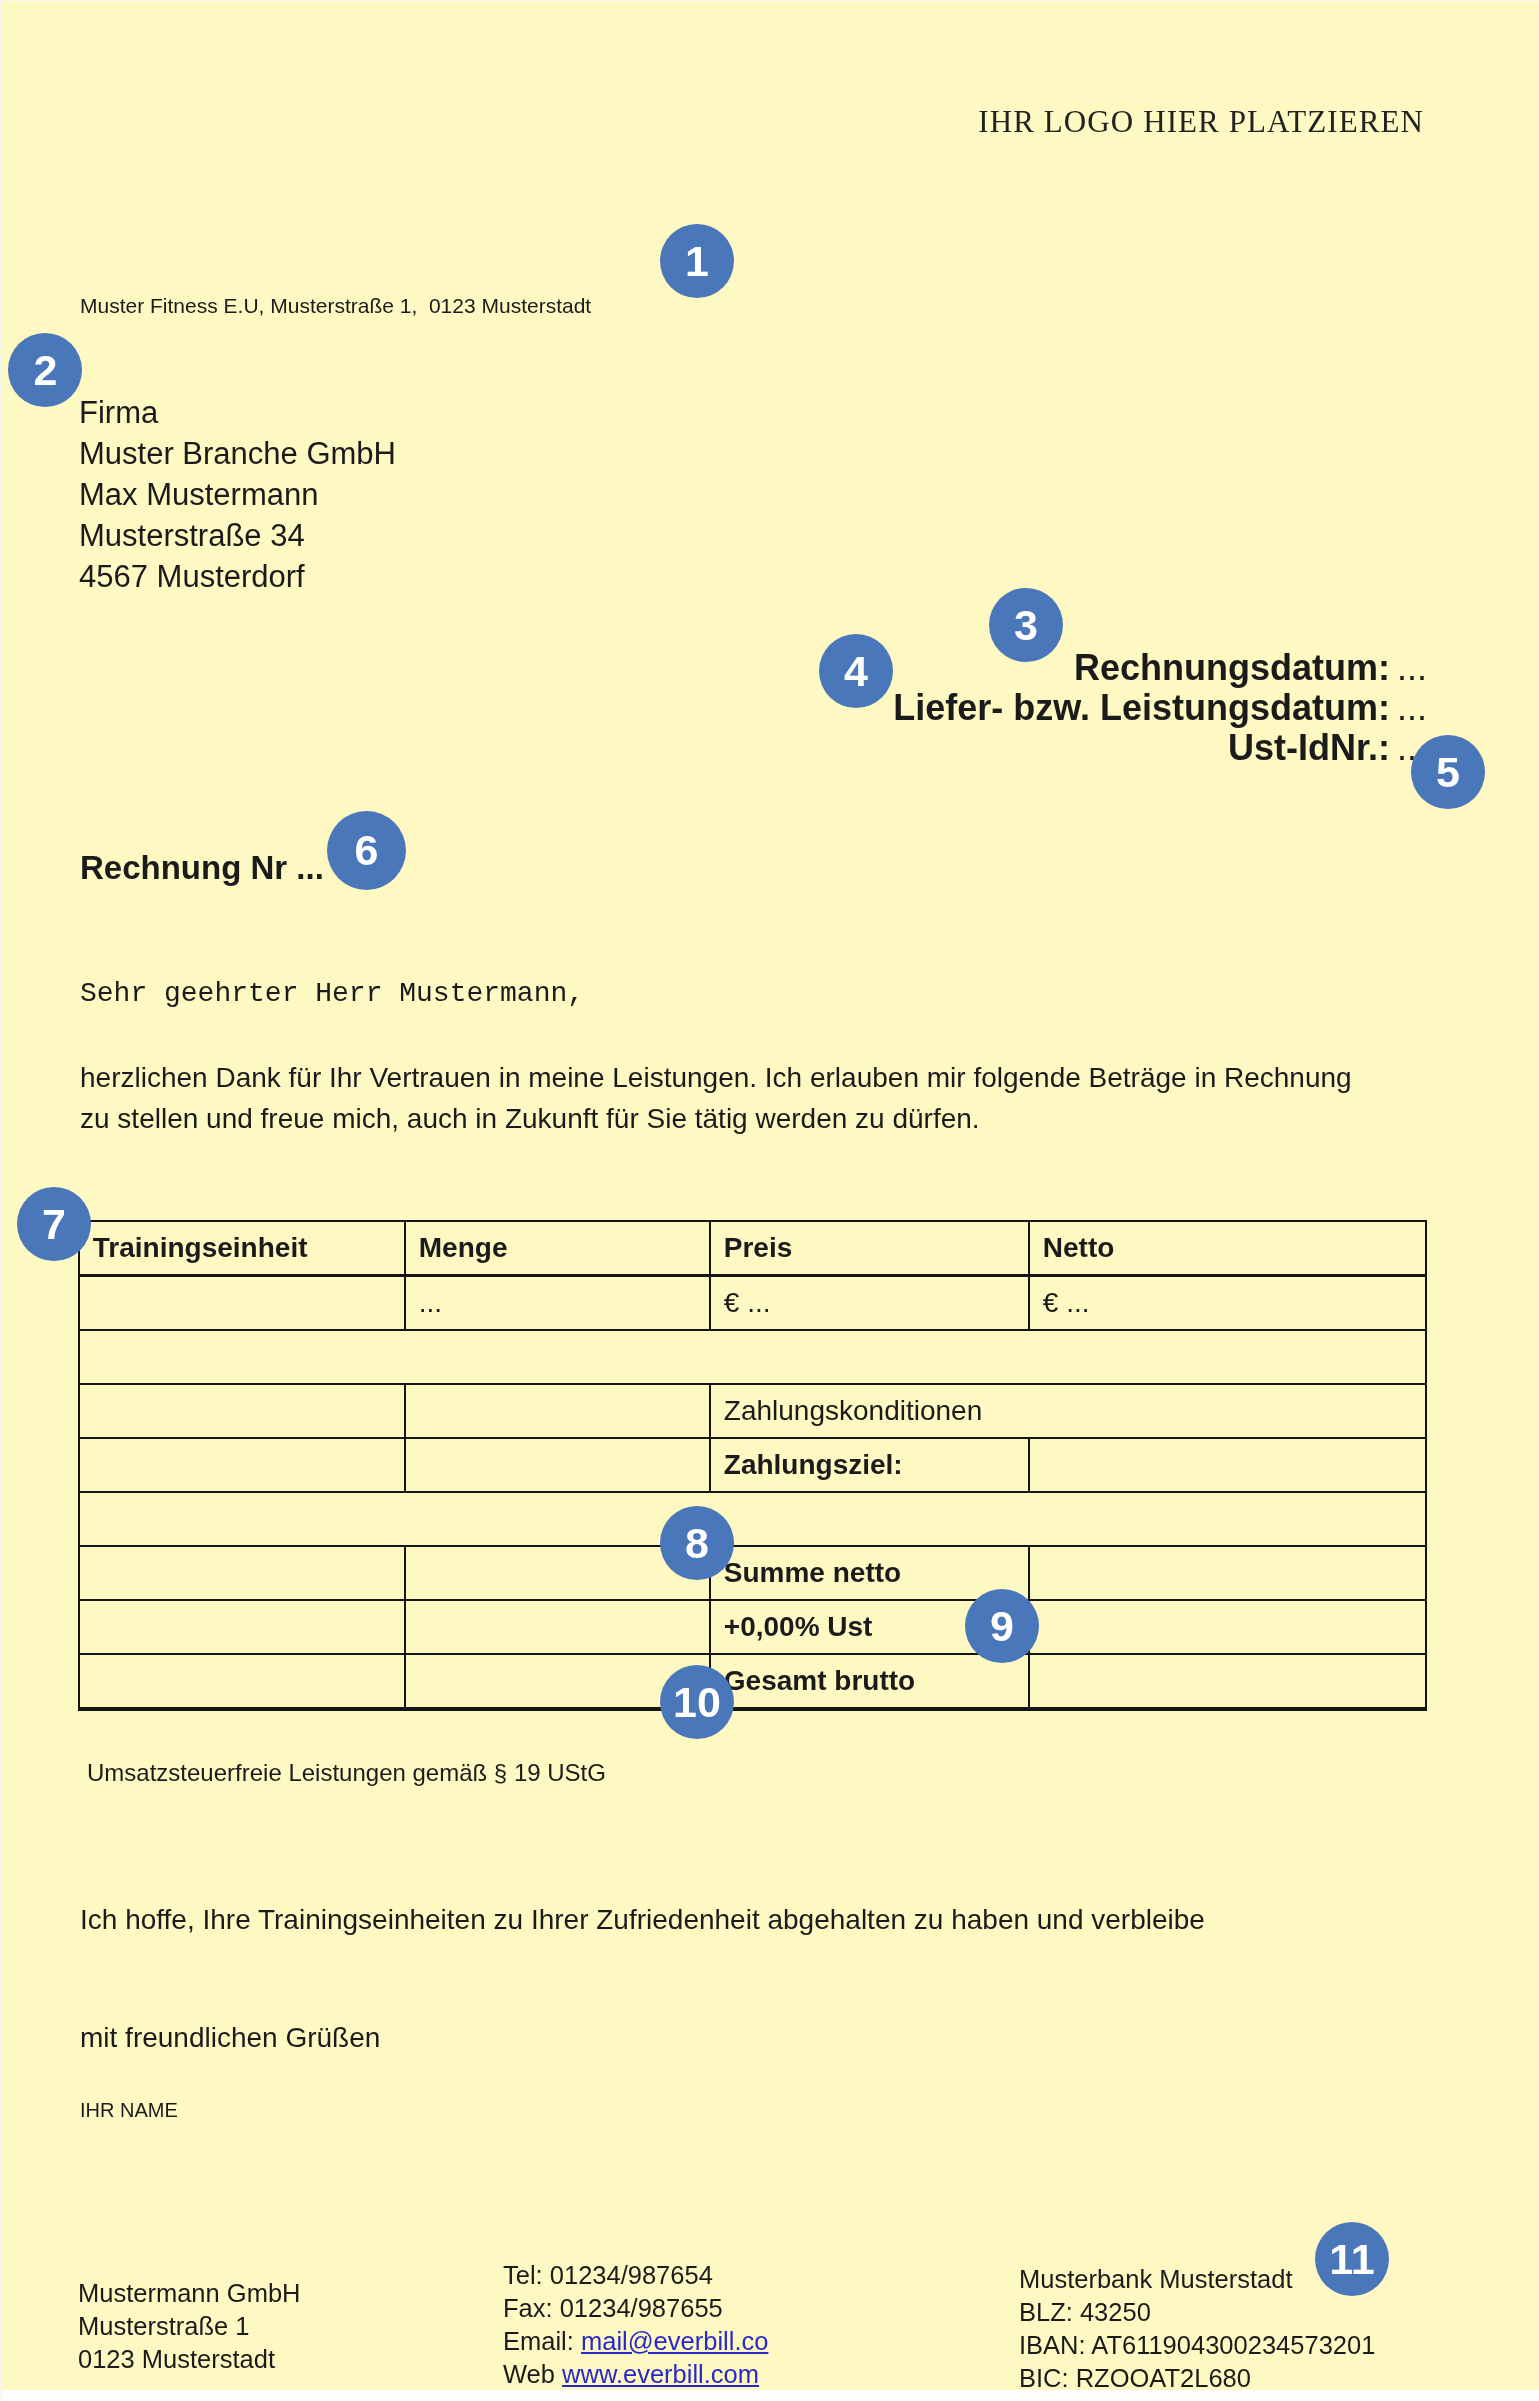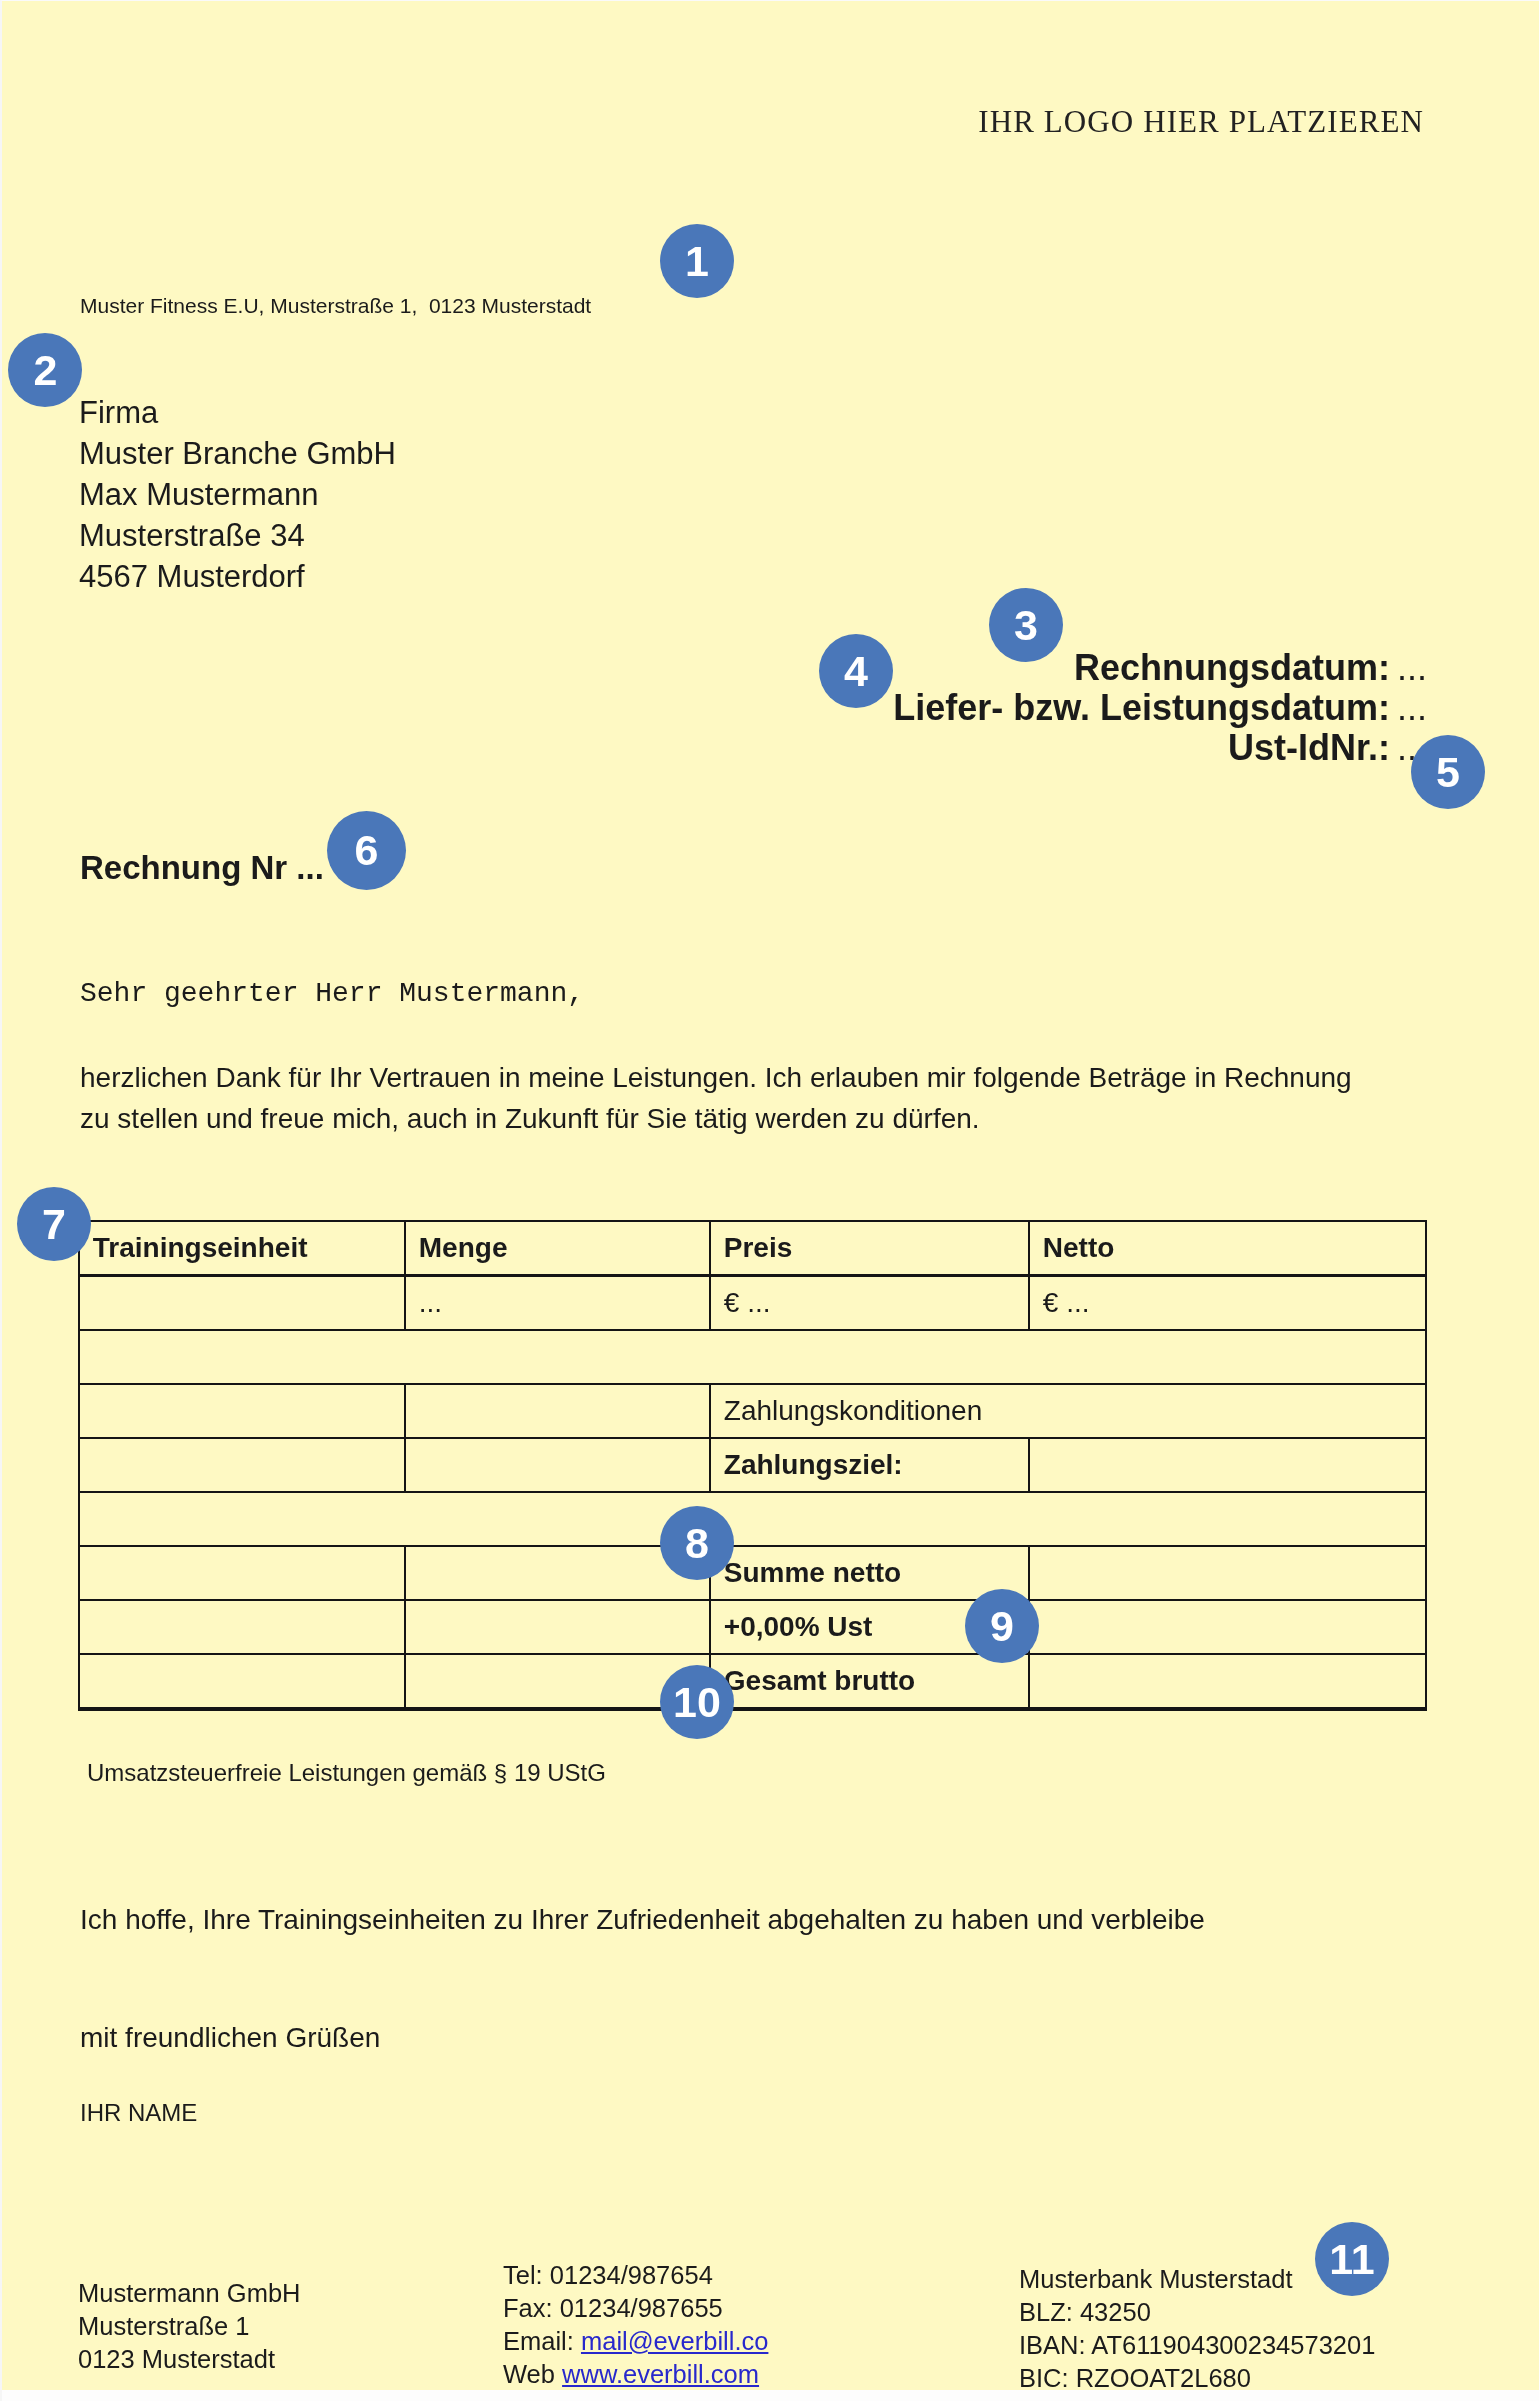--- a/index.html
+++ b/index.html
@@ -56,21 +56,21 @@
     overflow:hidden; white-space:nowrap;
   }
   .inv-table th { font-weight:bold; border-bottom:3.5px solid #151515; }
   .inv-table td.b { font-weight:bold; }
   .inv-table tr.spacer td { border-left:2.1px solid #151515; border-right:2.1px solid #151515; }
 
   .tax-note { left:78px; top:1758px; font-size:24px;margin-left:7px; }
 
   .closing { left:78px; top:1898px; width:1283px; font-size:28px; line-height:41px; }
   .regards { left:78px; top:2021px; font-size:28px; }
-  .signature { left:78px; top:2098px; font-size:24px; }
+  .signature { left:78px; top:2098px; font-size:20px; }
 
   .footer-col { font-size:25.5px; line-height:33px; }
   .footer-company { left:76px; top:2258px;margin-top:18px; }
   .footer-contact { left:501px; top:2258px; }
   .footer-bank { left:1017px; top:2262px; }
   .link { color:#2828cc; text-decoration:underline; }
 
   .annotation {
     position:absolute; width:74px; height:74px; border-radius:50%;
     background:#4a77b9; color:#ffffff;

